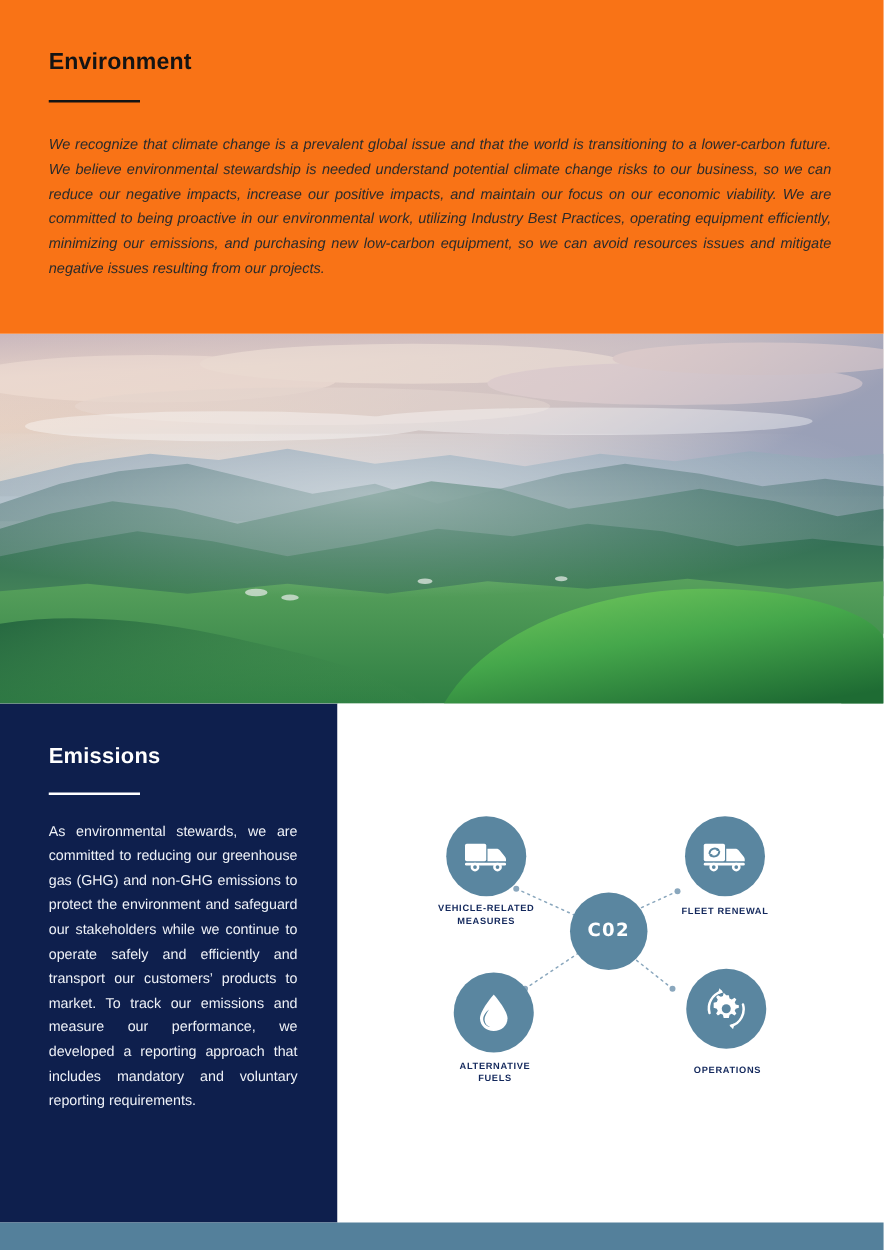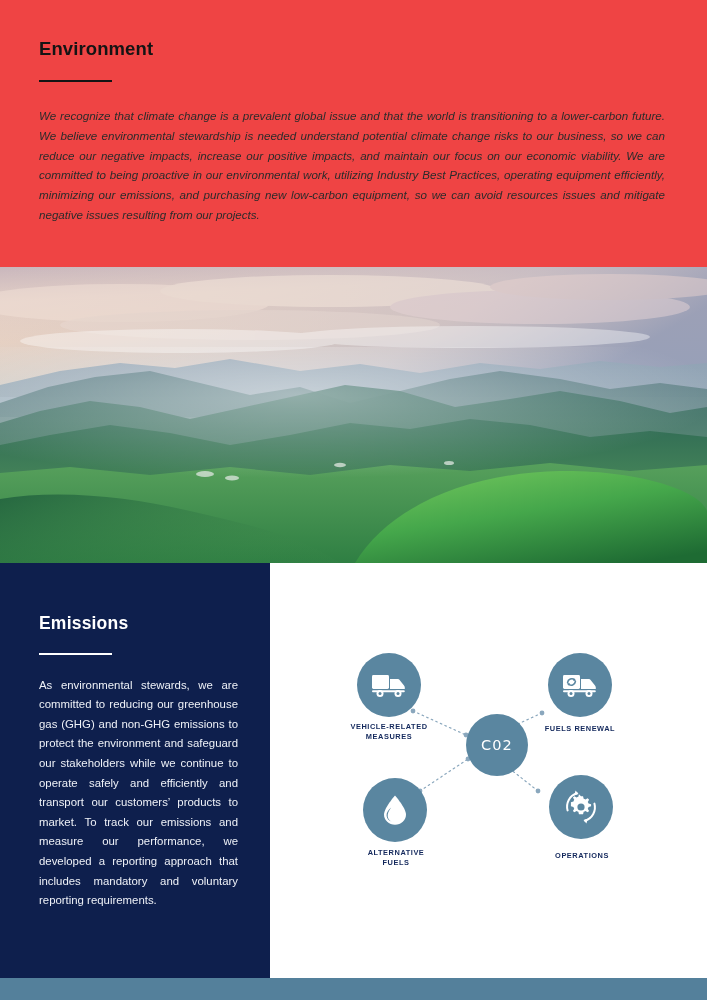--- a/index.html
+++ b/index.html
@@ -16,21 +16,21 @@
     font-family: "Liberation Sans", sans-serif;
     -webkit-font-smoothing: antialiased;
   }
 
   
   .env-section {
     position: absolute;
     left: 0; top: 0;
     width: 707px;
     height: 267px;
-    background: #ef4444;
+    background: #f97316;
     box-sizing: border-box;
     padding: 38px 40px 0 39px;
   }
   .env-title {
     font-size: 18.5px;
     font-weight: bold;
     color: #141414;
     letter-spacing: 0.1px;
     margin: 0;
     line-height: 1.2;
@@ -69,21 +69,21 @@
     width: 707px;
     height: 415px;
   }
   .navy-panel {
     position: absolute;
     left: 0; top: 0;
     width: 270px;
     height: 415px;
     background: #0e1f4d;
     box-sizing: border-box;
-    padding: 50px 32px 0 39px;
+    padding: 31px 32px 0 39px;
   }
   .emissions-title {
     font-size: 17.5px;
     font-weight: bold;
     color: #ffffff;
     margin: 0;
     letter-spacing: 0.2px;
     line-height: 1.2;
   }
   .title-rule-light {
@@ -328,21 +328,21 @@
               <path d="M5.6 10.6 a4.2 4.2 0 0 1 7.1 -2.6"></path>
               <path d="M13.4 9.4 a4.2 4.2 0 0 1 -7.1 2.6"></path>
             </g>
             <g fill="#5a86a0">
               <path d="M12.1 6.3 l1.6 2.2 l-2.7 0.3 z"></path>
               <path d="M6.9 13.7 l-1.6 -2.2 l2.7 -0.3 z"></path>
             </g>
           </svg>
         </span>
       </div>
-      <div class="node-label" style="left:235px; top:161px;">FUELS RENEWAL</div>
+      <div class="node-label" style="left:235px; top:161px;">FLEET RENEWAL</div>
 
       <div class="node" style="left:93px; top:215px;">
         <span>
           <svg width="26" height="32" viewBox="0 0 26 32" fill="#ffffff">
             <path d="M13 1.5 C13 1.5 24 14 24 20.6 C24 26.6 19.1 30.8 13 30.8 C6.9 30.8 2 26.6 2 20.6 C2 14 13 1.5 13 1.5 Z"></path>
             <path d="M9.2 13.5 C6.6 17.2 5.4 19.8 5.7 22.4 C6 25 7.8 26.9 10.1 27.6 C7.2 27.2 5 25 4.6 22 C4.2 19.1 5.9 16.1 9.2 13.5 Z" fill="#5a86a0"></path>
           </svg>
         </span>
       </div>
       <div class="node-label" style="left:51px; top:285px;">ALTERNATIVE
@@ -361,21 +361,21 @@
             </g>
             <g fill="#ffffff">
               <path d="M19 8.2 l2.05 0 l0.62 2.55 c0.62 0.2 1.2 0.45 1.73 0.78 l2.25 -1.35 l1.45 1.45 l-1.35 2.25 c0.33 0.53 0.58 1.11 0.78 1.73 l2.55 0.62 l0 2.05 l-2.55 0.62 c-0.2 0.62 -0.45 1.2 -0.78 1.73 l1.35 2.25 l-1.45 1.45 l-2.25 -1.35 c-0.53 0.33 -1.11 0.58 -1.73 0.78 l-0.62 2.55 l-2.05 0 l-2.05 0 l-0.62 -2.55 c-0.62 -0.2 -1.2 -0.45 -1.73 -0.78 l-2.25 1.35 l-1.45 -1.45 l1.35 -2.25 c-0.33 -0.53 -0.58 -1.11 -0.78 -1.73 l-2.55 -0.62 l0 -2.05 l0 -2.05 l2.55 -0.62 c0.2 -0.62 0.45 -1.2 0.78 -1.73 l-1.35 -2.25 l1.45 -1.45 l2.25 1.35 c0.53 -0.33 1.11 -0.58 1.73 -0.78 l0.62 -2.55 z"></path>
             </g>
             <circle cx="19" cy="19" r="3.6" fill="#5a86a0"></circle>
           </svg>
         </span>
       </div>
       <div class="node-label" style="left:237px; top:288px;">OPERATIONS</div>
 
-      <div class="center-node" style="left:196px; top:151px;">
+      <div class="center-node" style="left:186px; top:151px;font-weight:bold;">
         <span class="center-label">C02</span>
       </div>
 
     </div>
   </div>
 </section>
 
 <div class="footer-bar"></div>
 
 </body></html>

